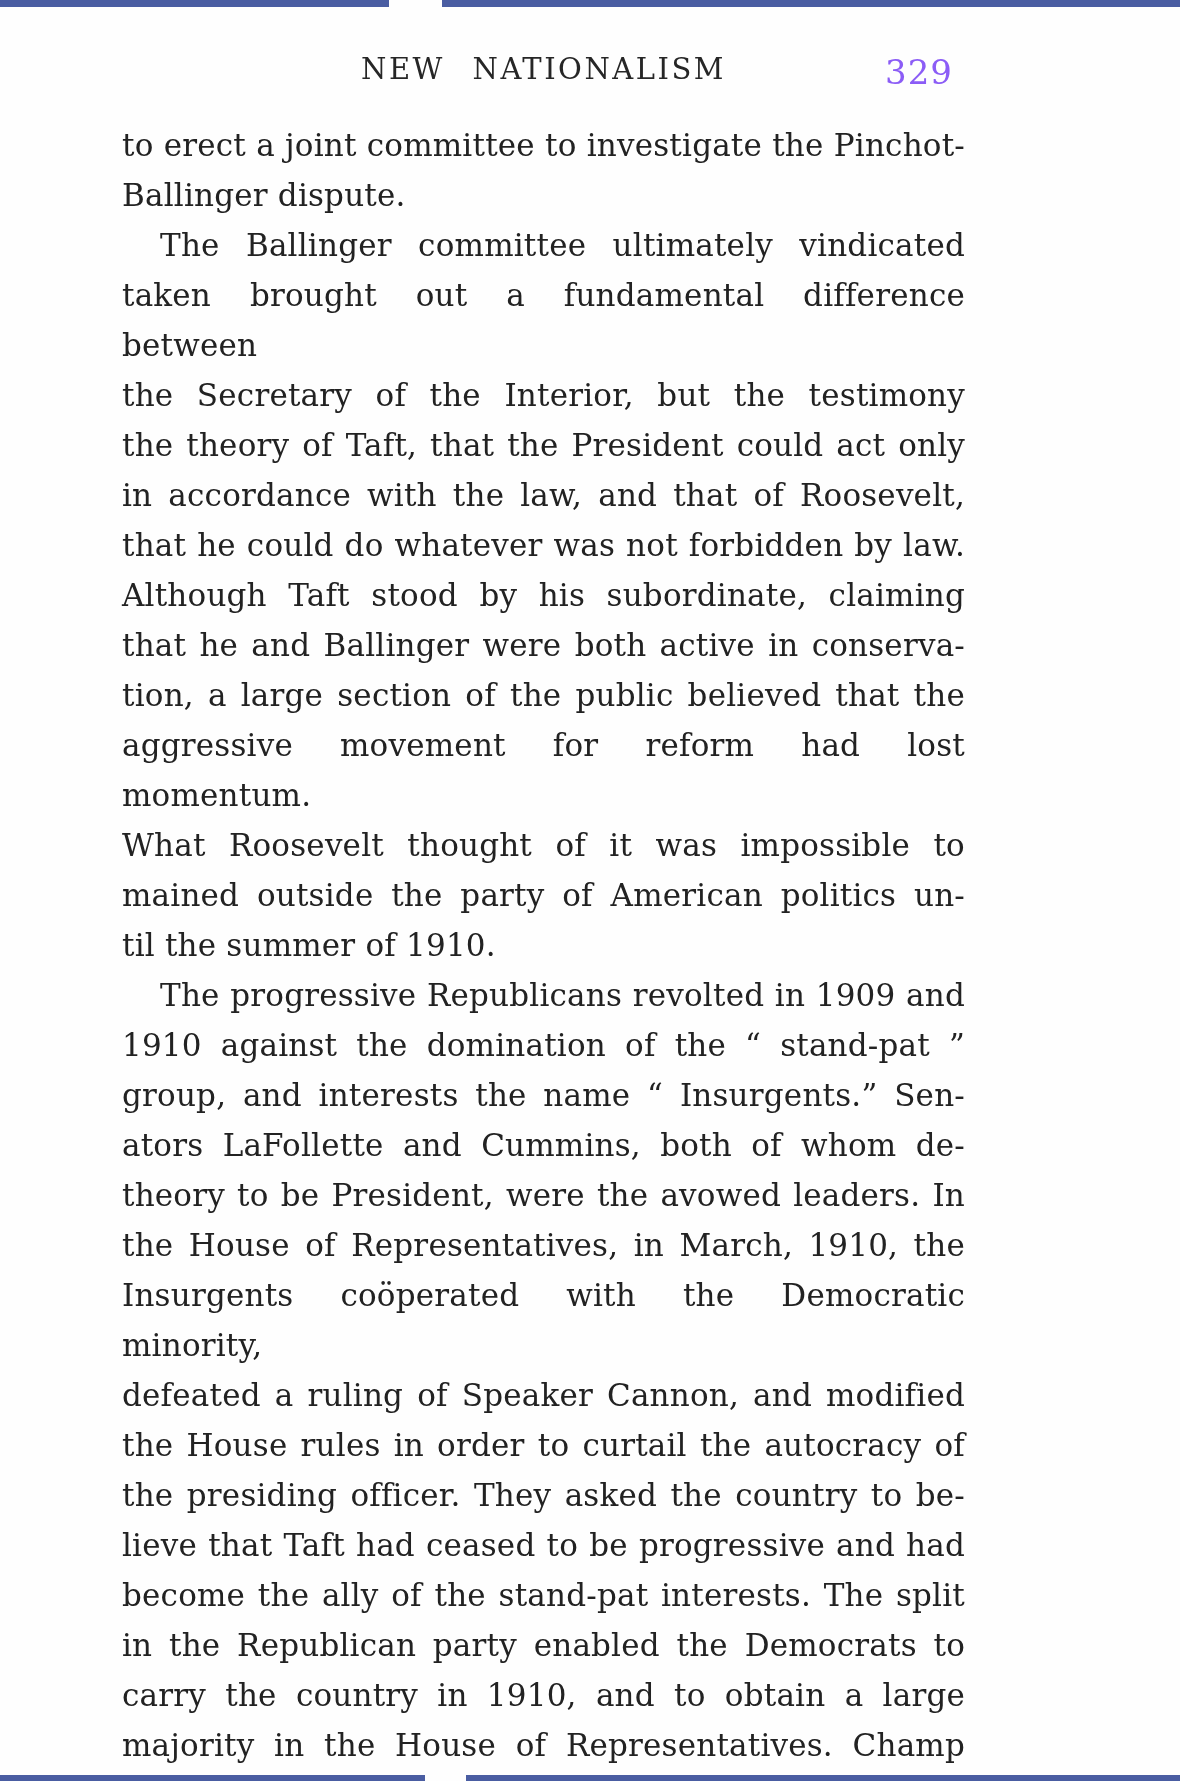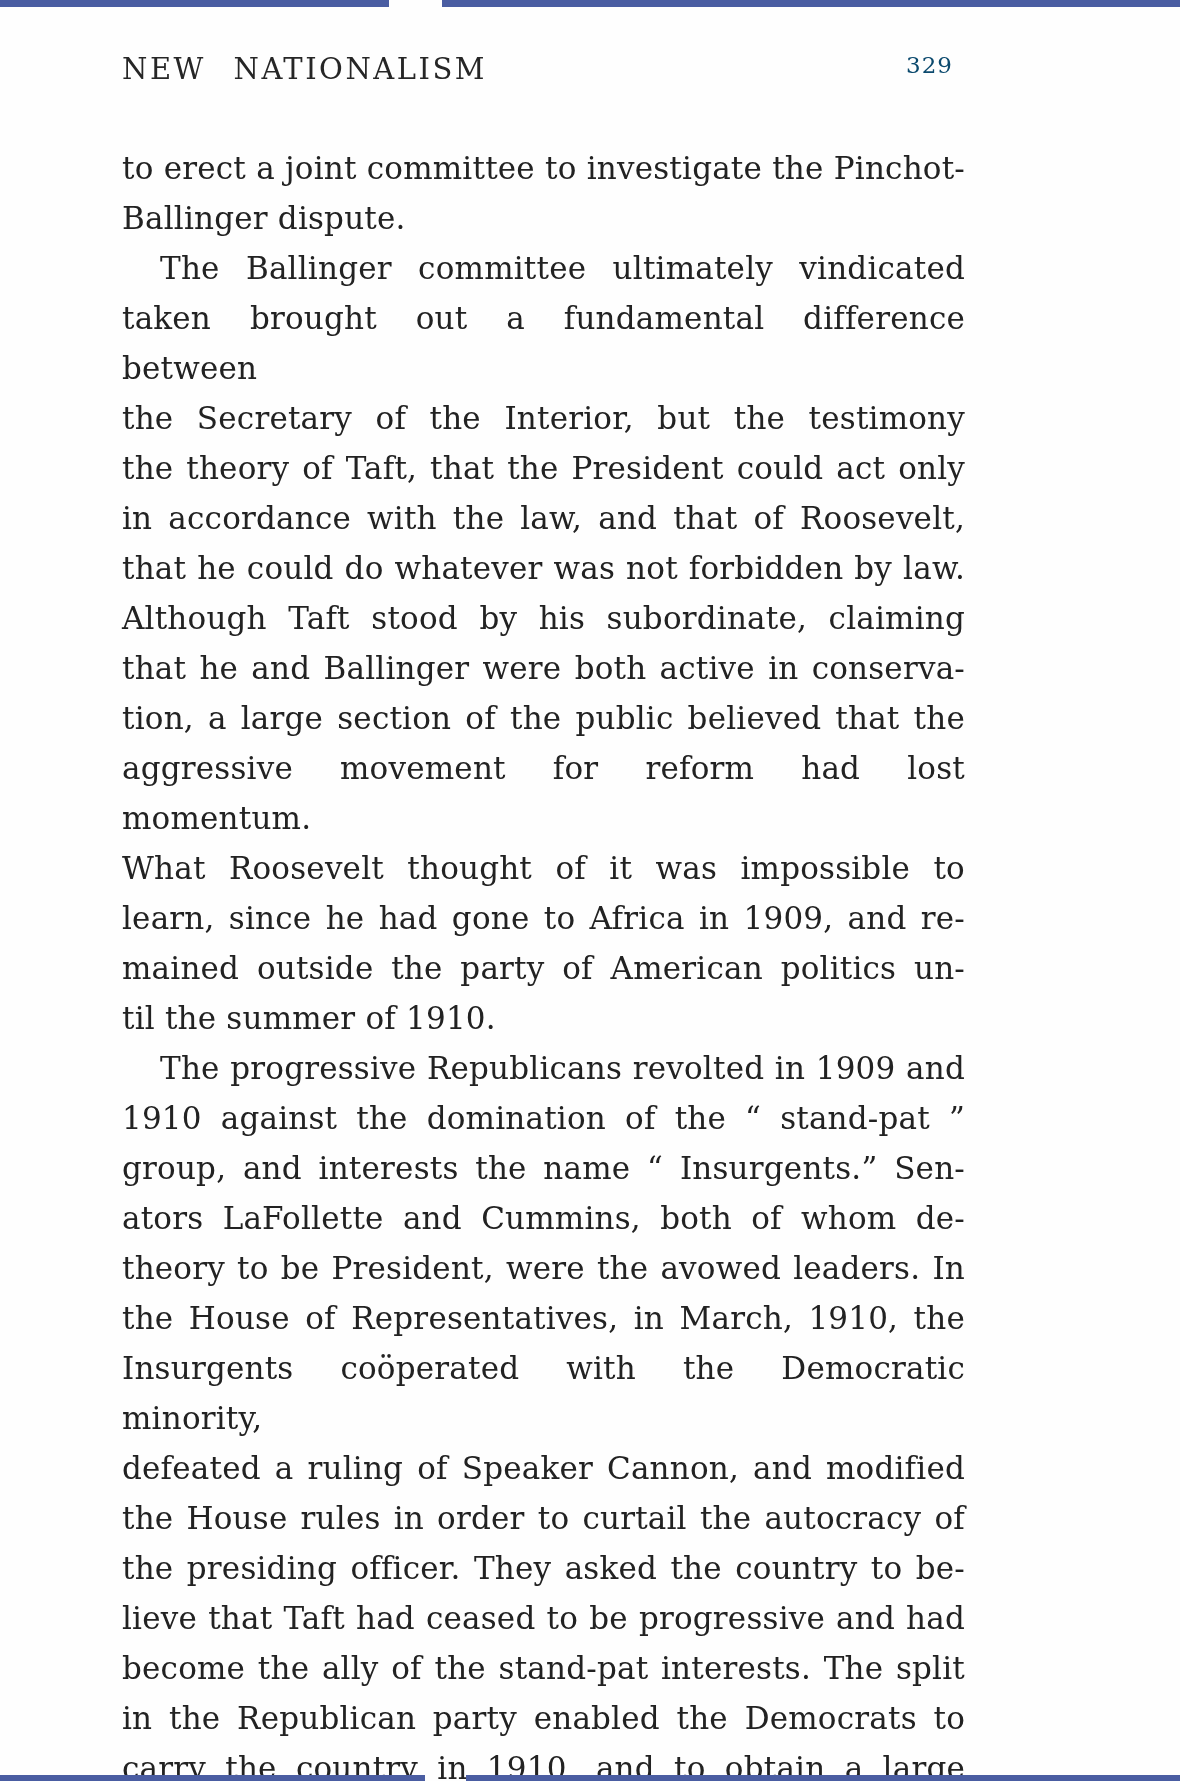--- a/index.html
+++ b/index.html
@@ -36,36 +36,36 @@
       transparent 36%, transparent 39.5%,
       var(--edge) 39.5%, var(--edge) 100%);
   }
   .content {
     position: relative;
     padding: 52px 215px 0 122px;
   }
   .header {
     position: relative;
     height: 40px;
-    margin-bottom: 51px;
-    text-align: left;
+    margin-bottom: 28px;
+    text-align: center;
   }
   .header .title {
     font-size: 29px;
     letter-spacing: 2.5px;
     word-spacing: 16px;
     color: #262626;
   }
   .header .pagenum {
     position: absolute;
     right: 12px;
     top: 0;
-    font-size: 23px;
+    font-size: 34px;
     letter-spacing: 1px;
-    color: #0c4a6e;
+    color: #8b5cf6;
   }
   .body-text {
     font-size: 31px;
     line-height: 50px;
     letter-spacing: 0.2px;
   }
   .line {
     text-align: justify;
     text-align-last: justify;
     white-space: normal;
@@ -97,21 +97,20 @@
           <div class="line">taken brought out a fundamental difference between</div>
           <div class="line">the Secretary of the Interior, but the testimony</div>
           <div class="line">the theory of Taft, that the President could act only</div>
           <div class="line">in accordance with the law, and that of Roosevelt,</div>
           <div class="line">that he could do whatever was not forbidden by law.</div>
           <div class="line">Although Taft stood by his subordinate, claiming</div>
           <div class="line">that he and Ballinger were both active in conserva-</div>
           <div class="line">tion, a large section of the public believed that the</div>
           <div class="line">aggressive movement for reform had lost momentum.</div>
           <div class="line">What Roosevelt thought of it was impossible to</div>
-          <div class="line">learn, since he had gone to Africa in 1909, and re-</div>
           <div class="line">mained outside the party of American politics un-</div>
           <div class="line para-end">til the summer of 1910.</div>
         </div>
         <div class="paragraph">
           <div class="line indent">The progressive Republicans revolted in 1909 and</div>
           <div class="line">1910 against the domination of the “ stand-pat ”</div>
           <div class="line">group, and interests the name “ Insurgents.” Sen-</div>
           <div class="line">ators LaFollette and Cummins, both of whom de-</div>
           <div class="line">theory to be President, were the avowed leaders. In</div>
           <div class="line">the House of Representatives, in March, 1910, the</div>

